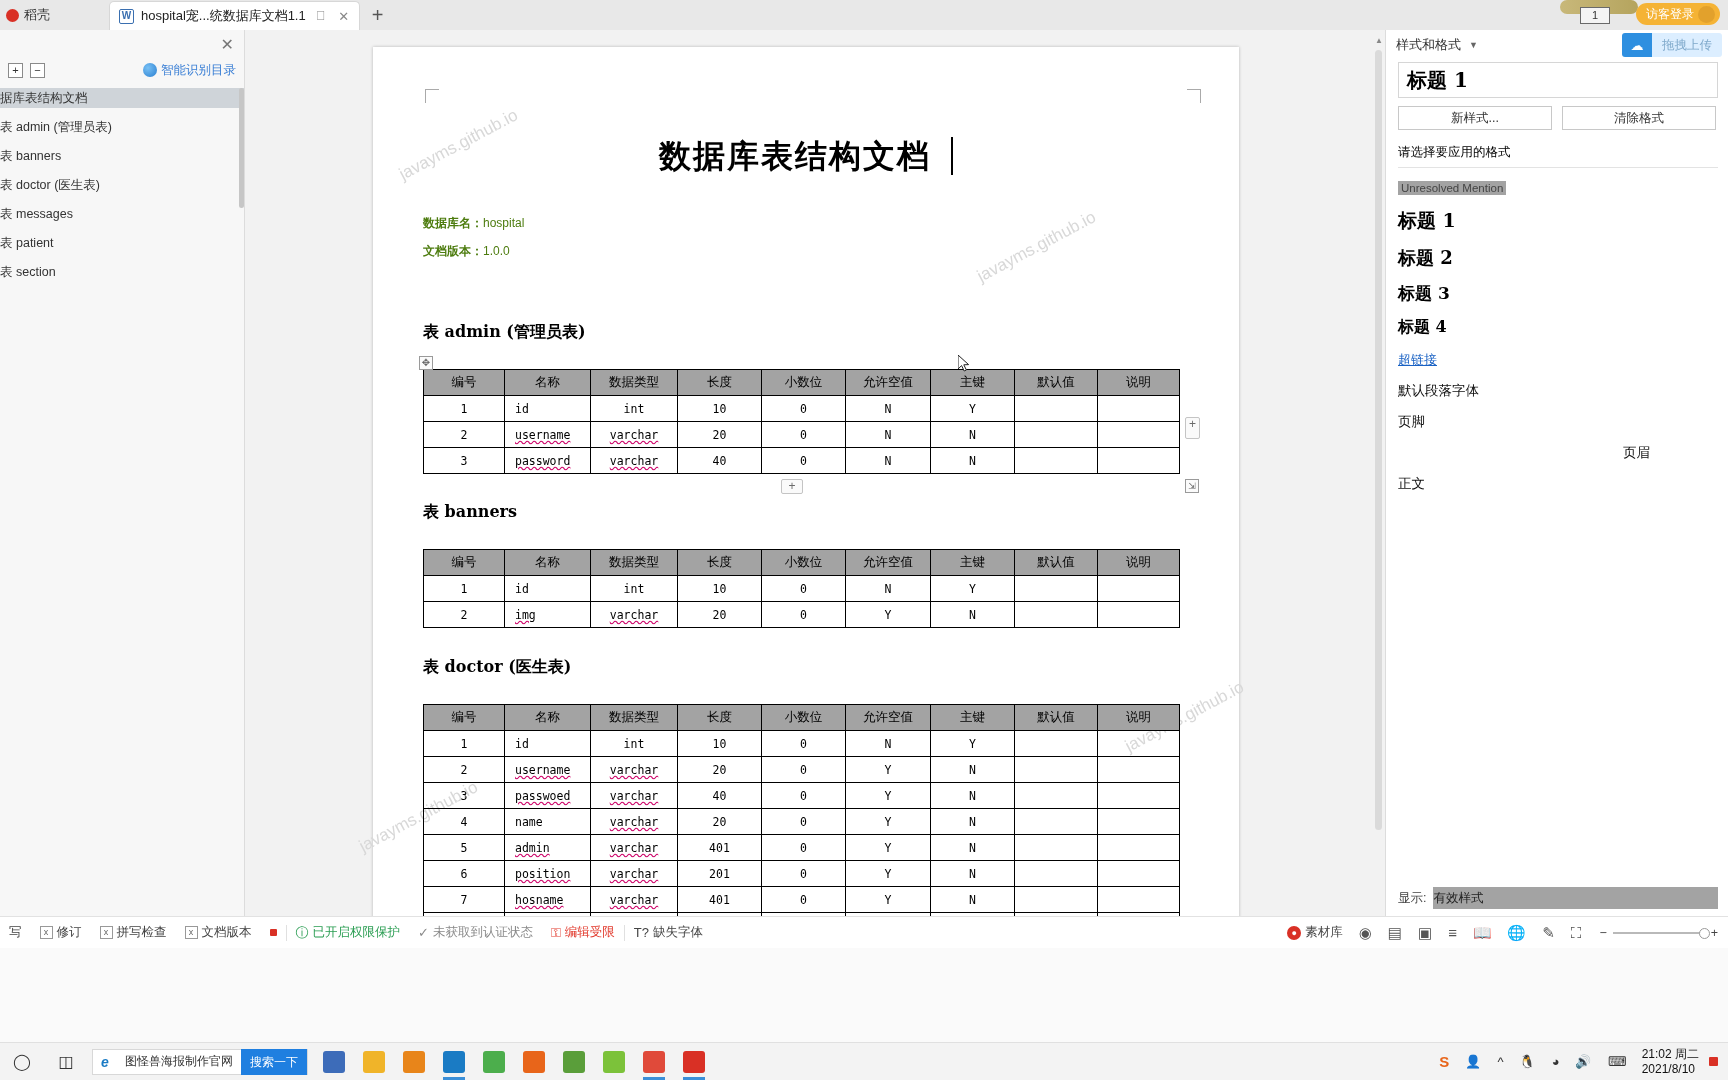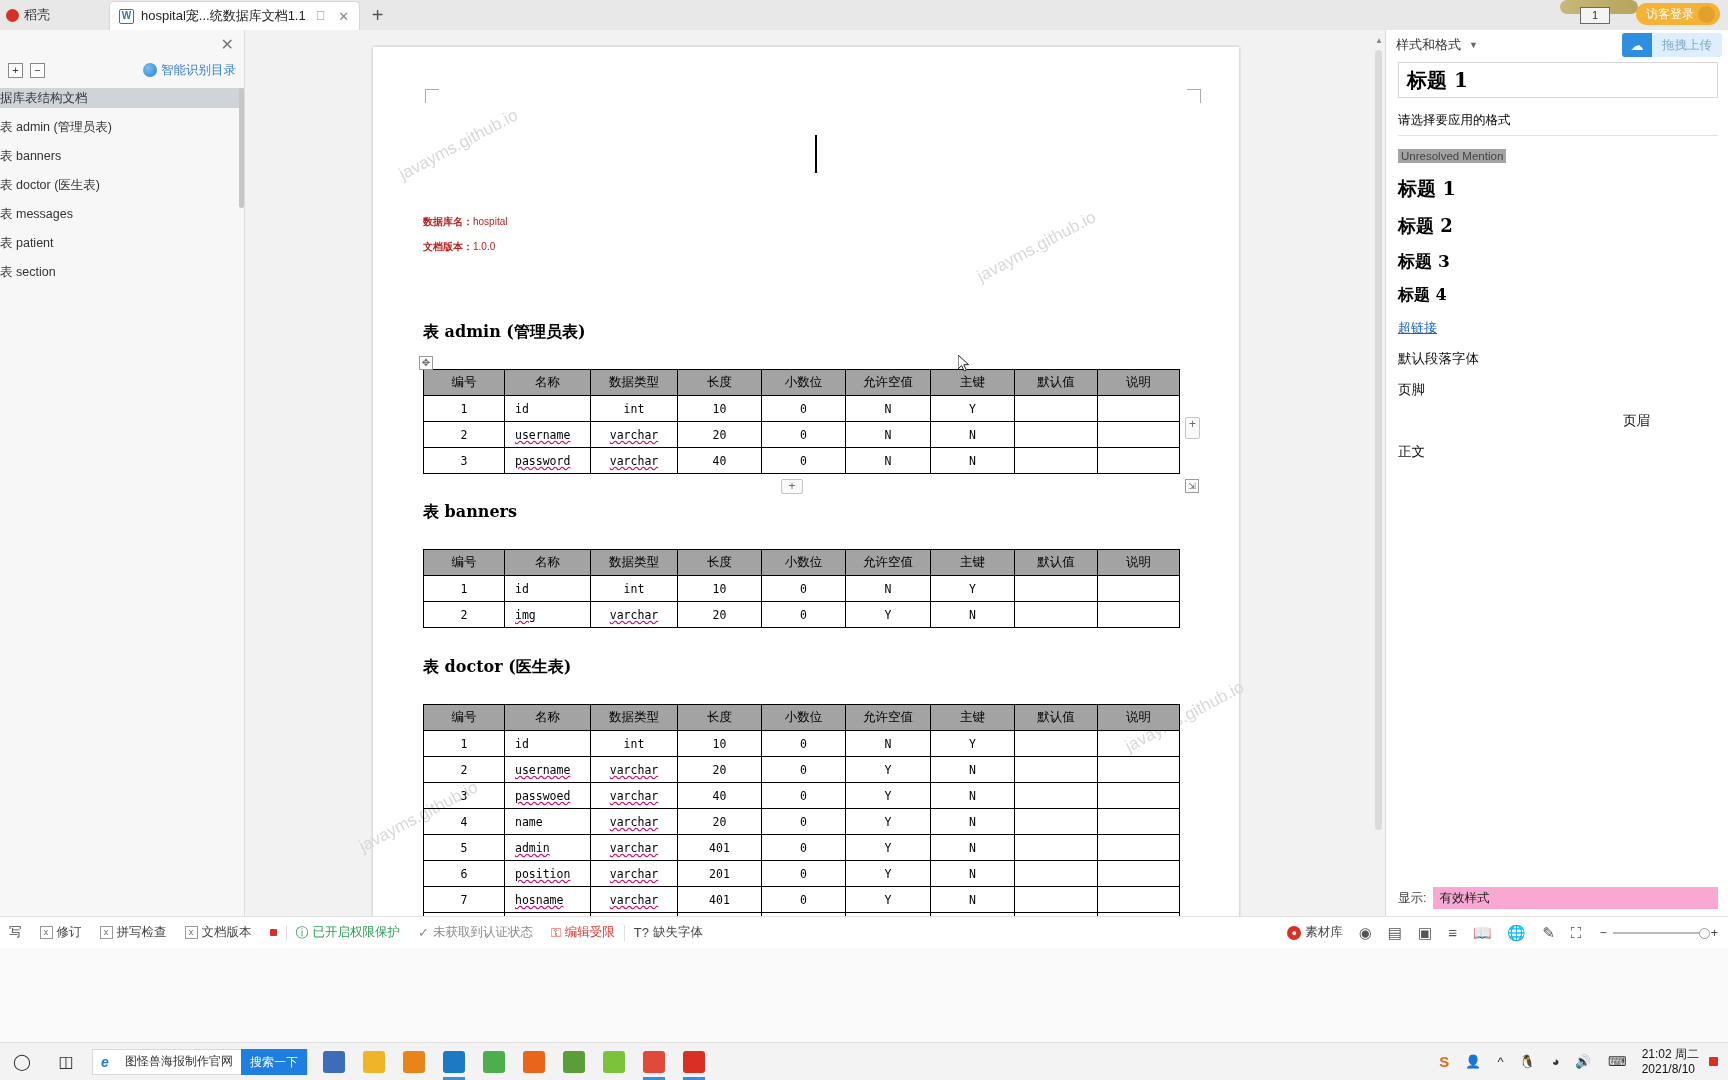--- a/index.html
+++ b/index.html
@@ -113,21 +113,21 @@
   .doc-title {
     position: absolute; top: 88px; left: 0; width: 100%; text-align: center;
     font-size: 32px; font-weight: bold; color: #000;
     font-family: "DejaVu Serif", "Liberation Serif", serif; letter-spacing: 2px;
   }
   .caret {
     display: inline-block; width: 2px; height: 38px; background: #000;
     vertical-align: -8px; margin-left: 20px;
   }
   .meta { position: absolute; left: 50px; top: 168px; width: 700px; }
-  .meta-line { font-size: 10px; color: #b91c1c; margin-bottom: 10.5px; }
+  .meta-line { font-size: 12px; color: #4d7c0f; margin-bottom: 10.5px; }
   .meta-line b { font-weight: bold; }
   .meta-line span { font-family: "Liberation Sans", sans-serif; }
 
   .tbl-head {
     font-size: 16px; font-weight: bold; color: #000;
     font-family: "DejaVu Serif", "Liberation Serif", serif;
   }
   table.dbt {
     border-collapse: collapse; width: 756px; table-layout: fixed;
     font-family: "DejaVu Sans Mono", "Liberation Mono", monospace;
@@ -218,22 +218,22 @@
   .sl-h3 { font-size: 17px; } .sl-h4 { font-size: 16px; }
   .sl-link { font-size: 13px; color: #1a62c4; text-decoration: underline; }
   .sl-plain { font-size: 13.5px; color: #111; font-family: "DejaVu Serif", "Liberation Serif", serif; }
   .sl-right { text-align: right; padding-right: 34px; }
   .sp-footer {
     position: absolute; bottom: 6px; left: 12px; right: 10px; height: 24px;
     display: flex; align-items: center; gap: 7px;
   }
   .sp-foot-lbl { font-size: 12.5px; color: #444; }
   .sp-select {
-    flex: 1; height: 22px; background: #f9a8d4; border: none;
-    font-size: 12.5px; color: #222; line-height: 22px; padding-left: 6px;
+    flex: 1; height: 22px; background: #a3a3a3; border: none;
+    font-size: 12.5px; color: #222; line-height: 22px; 
   }
   .sp-scroll {
     position: absolute; left: -12px; top: 0; width: 10px; height: 886px;
   }
   .sp-sthumb {
     position: absolute; left: 1px; top: 20px; width: 7px; height: 780px;
     background: #dadada; border-radius: 4px;
   }
 
   
@@ -350,21 +350,21 @@
   <div class="page">
     <div class="corner c-tl"></div>
     <div class="corner c-tr"></div>
 
     <div class="wm" style="left:20px; top:88px;">javayms.github.io</div>
     <div class="wm" style="left:598px; top:190px;">javayms.github.io</div>
     <div class="wm" style="left:746px; top:660px;">javayms.github.io</div>
     <div class="wm" style="left:-20px; top:760px;">javayms.github.io</div>
 
     <div class="doc-title">
-      <span class="caret"></span>
+      <span>数据库表结构文档</span><span class="caret"></span>
     </div>
 
     <div class="meta" id="meta-block">
         <div class="meta-line"><b>数据库名：</b><span>hospital</span></div>
         <div class="meta-line"><b>文档版本：</b><span>1.0.0</span></div>
       </div>
 
     <div id="tables-block">
         <div style="position: absolute; left: 50px; top: 275px; width: 756px;">
           <div class="tbl-head" style="margin-bottom: 26px;">表 admin (管理员表)</div>
@@ -628,20 +628,24 @@
   </div>
   <div class="sp-head">
     <span class="sp-title">样式和格式</span>
     <span class="caret-dn">▼</span>
     <div class="upload-btn">
       <span class="ub-icon">☁</span>
       <span class="ub-lbl">拖拽上传</span>
     </div>
   </div>
   <div class="cur-style">标题 1</div>
+  <div class="sp-btnrow">
+    <button class="sp-btn">新样式...</button>
+    <button class="sp-btn">清除格式</button>
+  </div>
   <div class="sp-hint">请选择要应用的格式</div>
   <div class="sp-list" id="style-list">
       <div class="sl-item"><span class="sl-unres">Unresolved Mention</span></div>
       <div class="sl-item"><span class="sl-h sl-h1">标题 1</span></div>
       <div class="sl-item"><span class="sl-h sl-h2">标题 2</span></div>
       <div class="sl-item"><span class="sl-h sl-h3">标题 3</span></div>
       <div class="sl-item"><span class="sl-h sl-h4">标题 4</span></div>
       <div class="sl-item"><span class="sl-link">超链接</span></div>
       <div class="sl-item"><span class="sl-plain">默认段落字体</span></div>
       <div class="sl-item"><span class="sl-plain">页脚</span></div>

